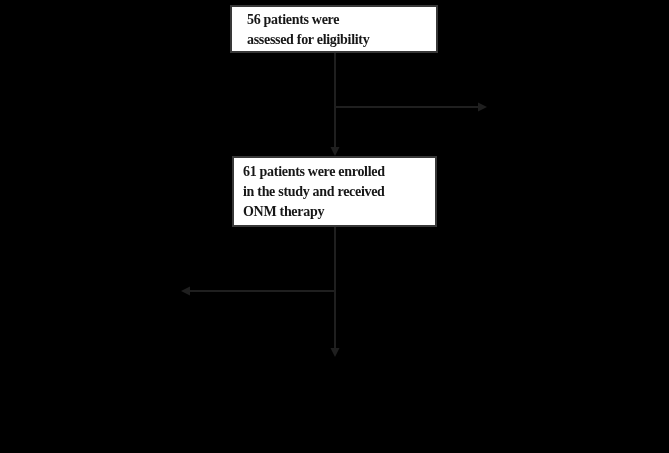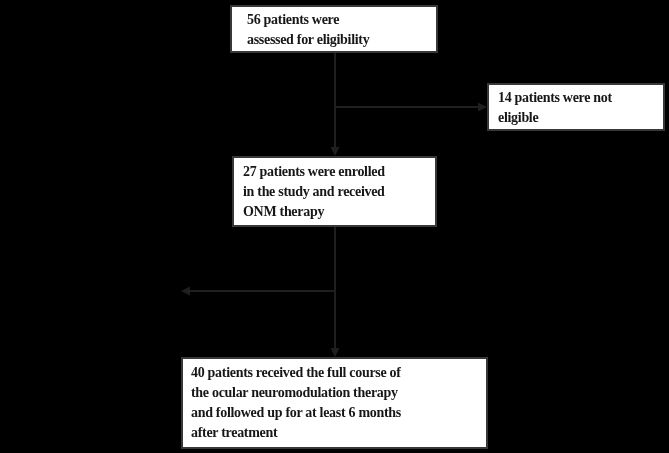--- a/index.html
+++ b/index.html
@@ -64,26 +64,20 @@
     </g>
     <g>
       <line x1="335" y1="291" x2="189" y2="291"></line>
       <polygon points="181,291 190,286.5 190,295.5"></polygon>
     </g>
   </svg>
 
   <div class="flow-node node-assessed">56 patients were
 assessed for eligibility</div>
 
-  <div class="flow-node node-not-eligible">14 patients were not
-eligible</div>
 
-  <div class="flow-node node-enrolled">27 patients were enrolled
+  <div class="flow-node node-enrolled">61 patients were enrolled
 in the study and received
 ONM therapy</div>
 
 
-  <div class="flow-node node-completed">40 patients received the full course of
-the ocular neuromodulation therapy
-and followed up for at least 6 months
-after treatment</div>
 
 </div>
 
 </body></html>

